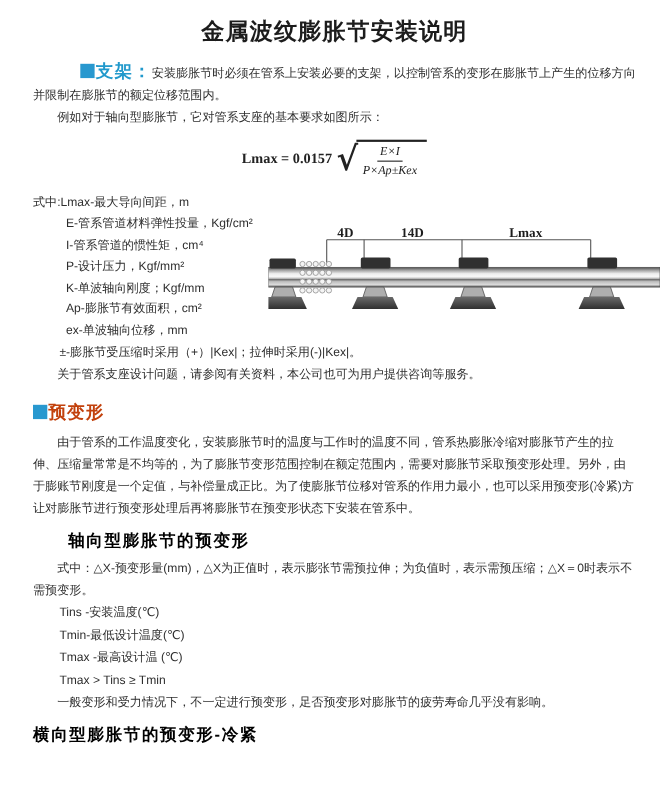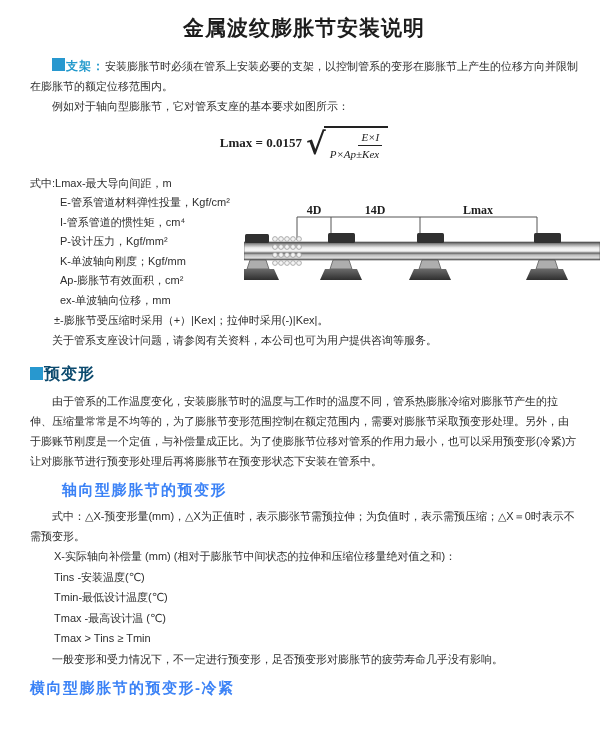--- a/index.html
+++ b/index.html
@@ -13,44 +13,45 @@
 
   .doc-title{
     text-align:center;font-size:21px;font-weight:bold;color:#1c1c1c;
     letter-spacing:1px;margin:4px 0 14px 0;
   }
 
   p{margin:0;font-size:11px;line-height:20px;}
   .indent{text-indent:2em;}
 
   .sec-head-inline{
-    font-size:12px;font-weight:bold;color:#2199cc;letter-spacing:1px;
+    font-size:16px;font-weight:bold;color:#2199cc;letter-spacing:1px;
     white-space:nowrap;
+    margin-left:21px;
   }
   .sq{
     display:inline-block;width:13px;height:13px;background:#2898cf;
     margin-right:1px;vertical-align:-1px;
   }
   .sec-head{
-    font-size:16px;font-weight:bold;color:#0c4a6e;letter-spacing:1px;
+    font-size:16px;font-weight:bold;color:#c2410c;letter-spacing:1px;
     margin:14px 0 6px 0;
   }
   .sub-head{
-    font-size:15px;font-weight:bold;color:#3b82f6;letter-spacing:1.5px;
+    font-size:15px;font-weight:bold;color:#000000;letter-spacing:1.5px;
     margin:10px 0 6px 0;
   }
   .sub-head.ind{padding-left:32px;}
 
   
   .formula-row{text-align:center;margin:8px 0 6px 0;padding-right:55px;
     font-family:"Liberation Serif","DejaVu Serif",serif;color:#222;}
   .formula-row.f1{padding-right:0;margin:10px 0 12px 0;}
   .f-pre{font-weight:bold;font-size:13px;}
   .stack{
-    display:inline-flex;flex-direction:column;align-items:flex-end;
+    display:inline-flex;flex-direction:column;align-items:center;
     vertical-align:middle;font-size:11px;line-height:1.3;
     font-family:"Liberation Serif","DejaVu Serif",serif;
   }
   .stack .n{border-bottom:1px solid #222;padding:0 3px 1px 3px;}
   .stack .d{padding:1px 3px 0 3px;}
   .stack.it{font-style:italic;}
   .rad{
     font-family:"DejaVu Serif",serif;font-size:30px;font-weight:bold;
     vertical-align:middle;line-height:0.9;letter-spacing:-2px;color:#222;
   }
@@ -190,21 +191,20 @@
     <p class="consult-line">关于管系支座设计问题，请参阅有关资料，本公司也可为用户提供咨询等服务。</p>
 
     <div class="sec-head"><span class="sq"></span><span>预变形</span></div>
 
     <p class="indent">由于管系的工作温度变化，安装膨胀节时的温度与工作时的温度不同，管系热膨胀冷缩对膨胀节产生的拉伸、压缩量常常是不均等的，为了膨胀节变形范围控制在额定范围内，需要对膨胀节采取预变形处理。另外，由于膨账节刚度是一个定值，与补偿量成正比。为了使膨胀节位移对管系的作用力最小，也可以采用预变形(冷紧)方让对膨胀节进行预变形处理后再将膨胀节在预变形状态下安装在管系中。</p>
 
     <div class="sub-head ind">轴向型膨胀节的预变形</div>
 
 
     <p class="indent">式中：△X-预变形量(mm)，△X为正值时，表示膨张节需预拉伸；为负值时，表示需预压缩；△X＝0时表示不需预变形。</p>
-    <p class="t-line">X-实际轴向补偿量 (mm) (相对于膨胀节中间状态的拉伸和压缩位移量绝对值之和)：</p>
     <p class="t-line">Tins -安装温度(℃)</p>
     <p class="t-line">Tmin-最低设计温度(℃)</p>
     <p class="t-line">Tmax -最高设计温 (℃)</p>
     <p class="t-line">Tmax &gt; Tins ≥ Tmin</p>
     <p class="indent">一般变形和受力情况下，不一定进行预变形，足否预变形对膨胀节的疲劳寿命几乎没有影响。</p>
 
     <div class="sub-head">横向型膨胀节的预变形-冷紧</div>
 
   </div>
 </div>

